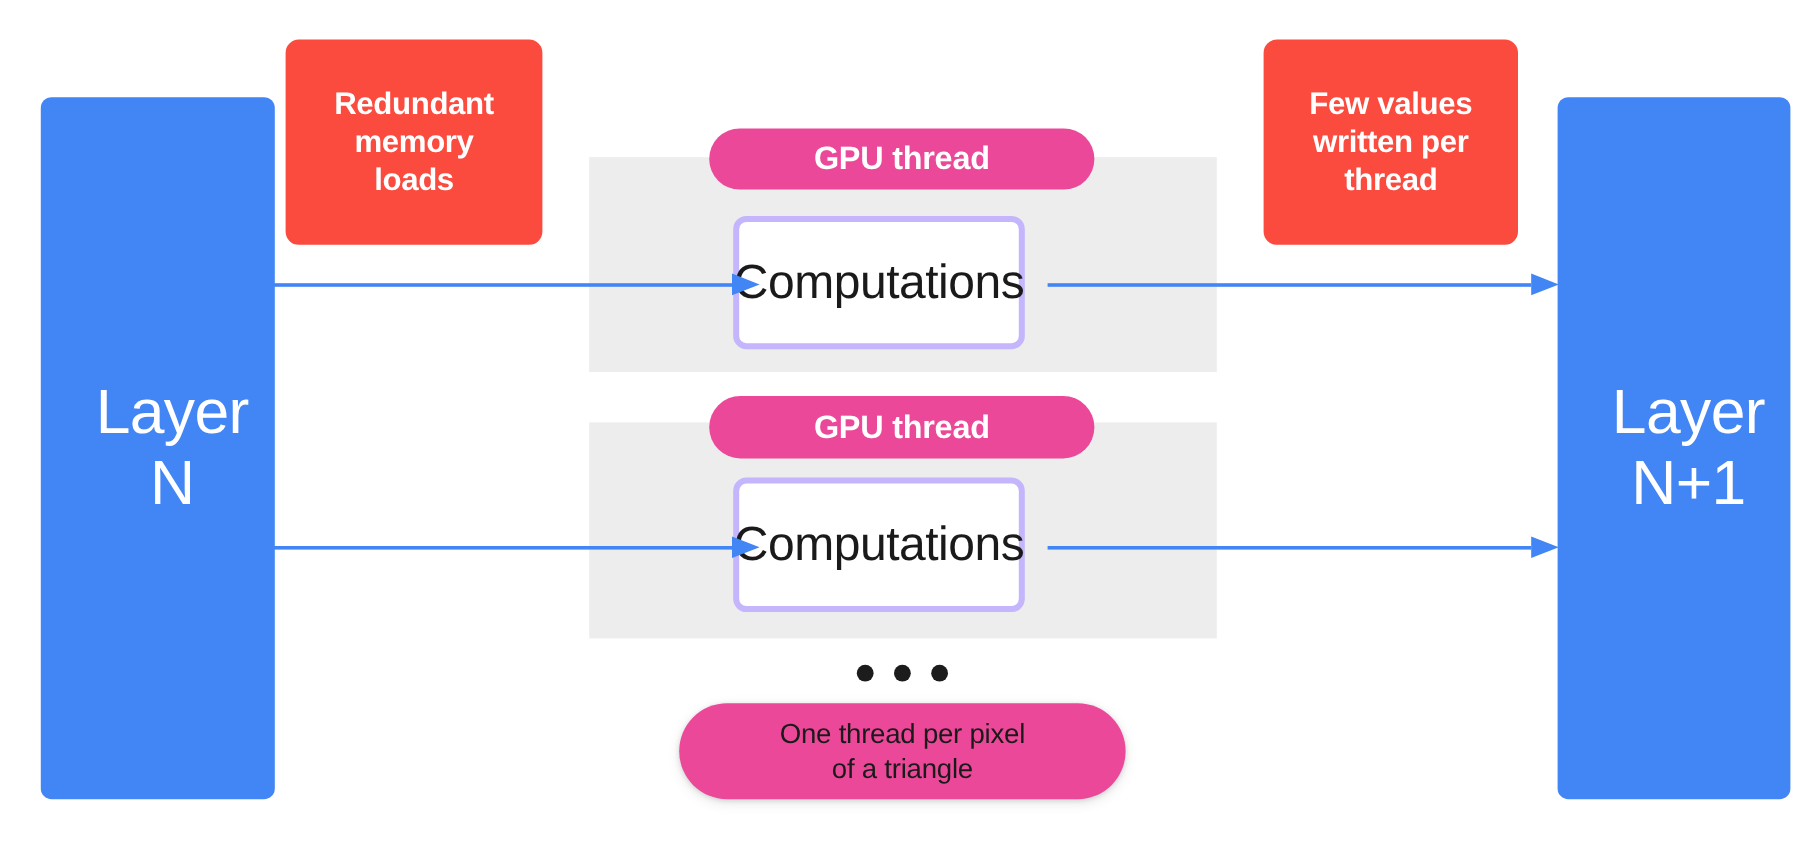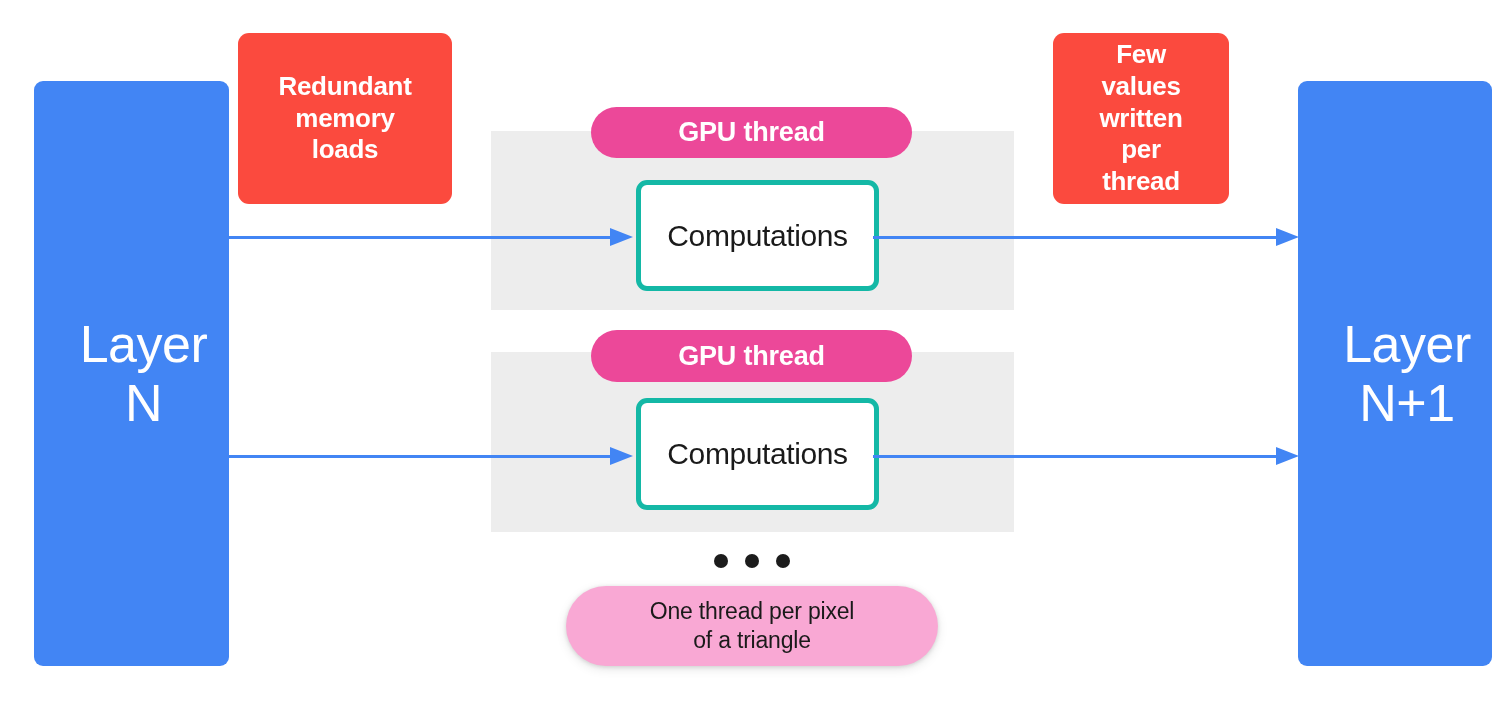--- a/index.html
+++ b/index.html
@@ -51,21 +51,21 @@
     text-align: center;
     font-size: 26px;
     font-weight: bold;
     line-height: 1.22;
     letter-spacing: -0.3px;
     white-space: pre-line;
     box-sizing: border-box;
     padding: 4px 24px;
   }
   #callout-memory-loads { left: 238px;  top: 33px; width: 214px; height: 171px; }
-  #callout-few-values   { left: 1053px; top: 33px; width: 176px; height: 171px; }
+  #callout-few-values   { left: 1053px; top: 33px; width: 212px; height: 171px; }
 
   .callout-red-pill {
     position: absolute;
     background: #fb4a3e;
     color: #ffffff;
     border-radius: 999px;
     display: flex;
     align-items: center;
     justify-content: center;
     text-align: center;
@@ -101,31 +101,31 @@
     left: 591px;
     width: 321px;
   }
   #gpu-pill-1 { top: 107px; height: 51px; }
   #gpu-pill-2 { top: 330px; height: 52px; }
 
   
   .computations-box {
     position: absolute;
     background: #ffffff;
-    border: 5px solid #14b8a6;
+    border: 5px solid #c4b5fd;
     border-radius: 11px;
     display: flex;
     align-items: center;
     justify-content: center;
     color: #1a1a1a;
-    font-size: 30px;
+    font-size: 40px;
     font-weight: 400;
     letter-spacing: -0.4px;
     box-sizing: border-box;
-    left: 636px;
+    left: 611px;
     width: 243px;
   }
   #computations-box-1 { top: 180px; height: 111px; }
   #computations-box-2 { top: 398px; height: 112px; }
 
   
   .flow-arrow {
     position: absolute;
     height: 7px;
   }
@@ -178,21 +178,21 @@
     background: #1c1c1c;
   }
 
   
   #caption-pill {
     position: absolute;
     left: 566px;
     top: 586px;
     width: 372px;
     height: 80px;
-    background: #f9a8d4;
+    background: #ec4899;
     border-radius: 999px;
     box-shadow: 0 1px 4px rgba(0,0,0,0.13), 0 3px 11px rgba(0,0,0,0.10);
     display: flex;
     align-items: center;
     justify-content: center;
     text-align: center;
     color: #1a1a1a;
     font-size: 23px;
     line-height: 1.28;
     letter-spacing: -0.2px;

